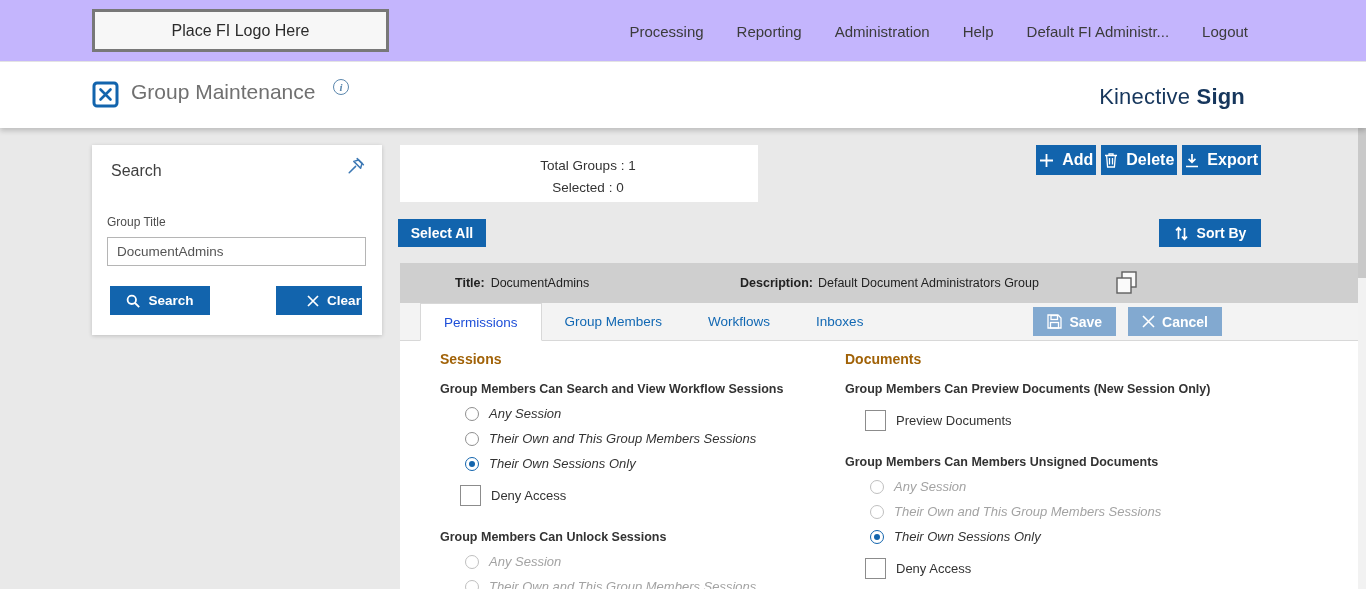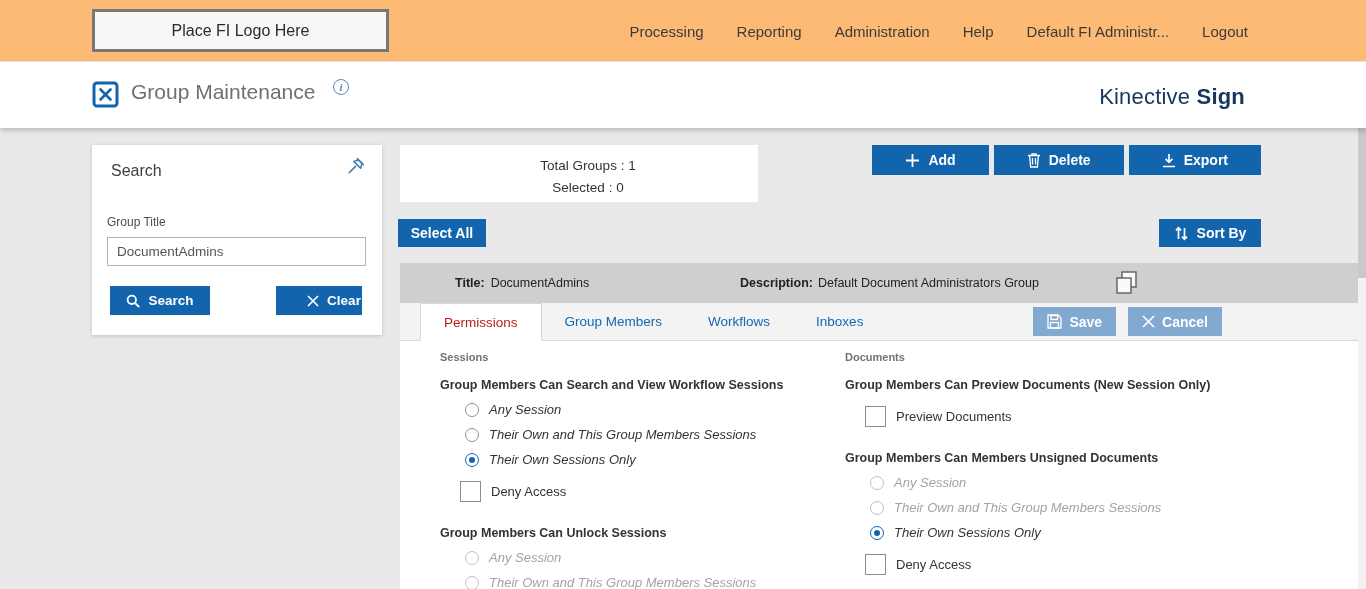--- a/index.html
+++ b/index.html
@@ -3,21 +3,21 @@
 <meta charset="utf-8">
 <style>
   * { box-sizing: border-box; }
   html,body { margin:0; padding:0; }
   body {
     width:1366px; height:589px; overflow:hidden; position:relative;
     font-family:"Liberation Sans", sans-serif; background:#e9e9e9;
   }
 
   
-  .topbar { position:absolute; top:0; left:0; right:0; height:62px; background:#fdba74; border-bottom:1px solid #e3e3e3; z-index:3; }
+  .topbar { position:absolute; top:0; left:0; right:0; height:62px; background:#c4b5fd; border-bottom:1px solid #e3e3e3; z-index:3; }
   .logo-box { position:absolute; left:92px; top:9px; width:297px; height:43px; background:#f7f7f7;
     border:3px solid #787878; display:flex; align-items:center; justify-content:center;
     font-size:16px; color:#2b2b2b; }
   .topnav { position:absolute; right:118px; top:0; height:62px; display:flex; align-items:center; gap:33px;
     font-size:15px; color:#3b3b3b; }
   .topnav span { cursor:pointer; white-space:nowrap; }
 
   
   .header { position:absolute; top:62px; left:0; right:0; height:66px; background:#ffffff;
     box-shadow:0 3px 5px rgba(0,0,0,.18); z-index:2; }
@@ -45,46 +45,46 @@
   .btn { background:#1264ad; color:#fff; border:none; display:flex; align-items:center; justify-content:center;
     gap:8px; font-size:13.5px; font-weight:bold; font-family:inherit; cursor:pointer; }
   .search-btn { position:absolute; left:18px; top:141px; width:100px; height:29px; }
   .clear-btn { position:absolute; right:20px; top:141px; width:86px; height:29px;padding-left:36px; }
 
   
   .summary-box { position:absolute; left:400px; top:17px; width:358px; height:57px; background:#fff;
     padding:13px 0 0 18px; font-size:13.5px; color:#333;text-align:center; }
   .summary-box div { margin-bottom:7px; }
   .toolbar { position:absolute; top:17px; right:105px; display:flex; gap:5px; }
-  .toolbar .btn { height:30px; padding:0 33px; font-size:14px; }
+  .toolbar .btn { height:30px; padding:0 3px; font-size:16px; }
   .select-all { position:absolute; left:398px; top:91px; width:88px; height:28px; font-size:14px; }
   .sort-by { position:absolute; right:105px; top:91px; width:102px; height:28px; font-size:14px; }
 
   
   .group-bar { position:absolute; left:400px; right:8px; top:135px; height:40px; background:#cfcfcf; }
   .gb-title { position:absolute; left:55px; top:13px; font-size:12.5px; color:#222; display:flex; gap:6px; }
   .gb-desc  { position:absolute; left:340px; top:13px; font-size:12.5px; color:#222; display:flex; gap:5px; }
   .gb-label { font-weight:bold; }
   .copy-icon { position:absolute; left:714px; top:7px; cursor:pointer; }
 
   
   .tabs-row { position:absolute; left:400px; right:8px; top:175px; height:38px; background:#f3f3f3;
     border-bottom:1px solid #d8d8d8; display:flex; align-items:stretch; padding-left:20px; }
   .tab { display:flex; align-items:center; padding:0 23px; font-size:13.5px; color:#1268b3; cursor:pointer; }
-  .tab.active { background:#fff; color:#b91c1c; border:1px solid #d8d8d8; border-bottom:1px solid #fff;
+  .tab.active { background:#fff; color:#1d4ed8; border:1px solid #d8d8d8; border-bottom:1px solid #fff;
     margin-bottom:-1px; }
   .tab-actions { position:absolute; right:136px; top:4px; display:flex; gap:12px; }
   .btn-muted { background:#82a9d0; color:#fff; border:none; height:29px; padding:0 14px; font-size:14px;
     font-weight:bold; display:flex; align-items:center; gap:7px; font-family:inherit; cursor:pointer; }
 
   
   .tab-content { position:absolute; left:400px; right:8px; top:213px; bottom:0; background:#fff; overflow:hidden; }
   .col-left  { position:absolute; left:40px;  top:0; width:400px; }
   .col-right { position:absolute; left:445px; top:0; width:490px; }
-  .section-h { font-size:11px; font-weight:bold; color:#737373; margin-top:10px; }
+  .section-h { font-size:14px; font-weight:bold; color:#a16207; margin-top:10px; }
   .perm-label { font-size:12.5px; font-weight:bold; color:#333; margin-top:15px; margin-bottom:5px; }
   .radio-row { display:flex; align-items:center; padding:5px 0 5px 25px; font-size:13px; color:#333;font-style:italic; }
   .radio { width:14px; height:14px; border:1px solid #8f8f8f; border-radius:50%; margin-right:10px;
     background:#fff; position:relative; flex:none; }
   .radio.sel { border-color:#1264ad; }
   .radio.sel::after { content:""; position:absolute; left:3px; top:3px; right:3px; bottom:3px;
     border-radius:50%; background:#1264ad; }
   .group.disabled .radio-row { color:#a3a3a3; }
   .group.disabled .radio { border-color:#bfbfbf; }
   .group.disabled .radio.sel { border-color:#1264ad; }

